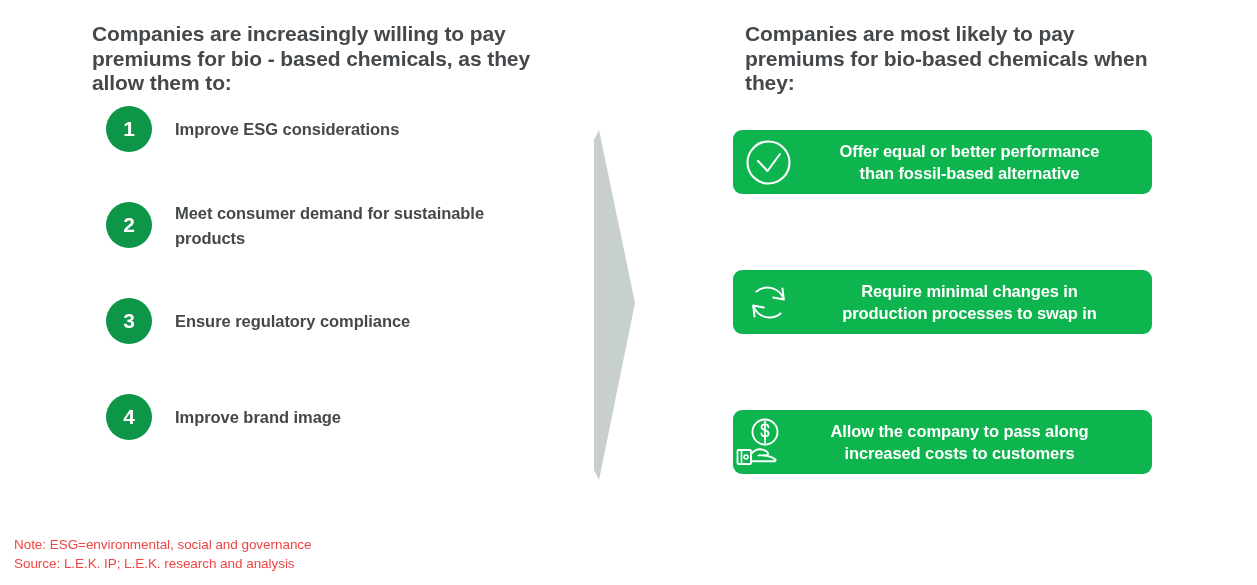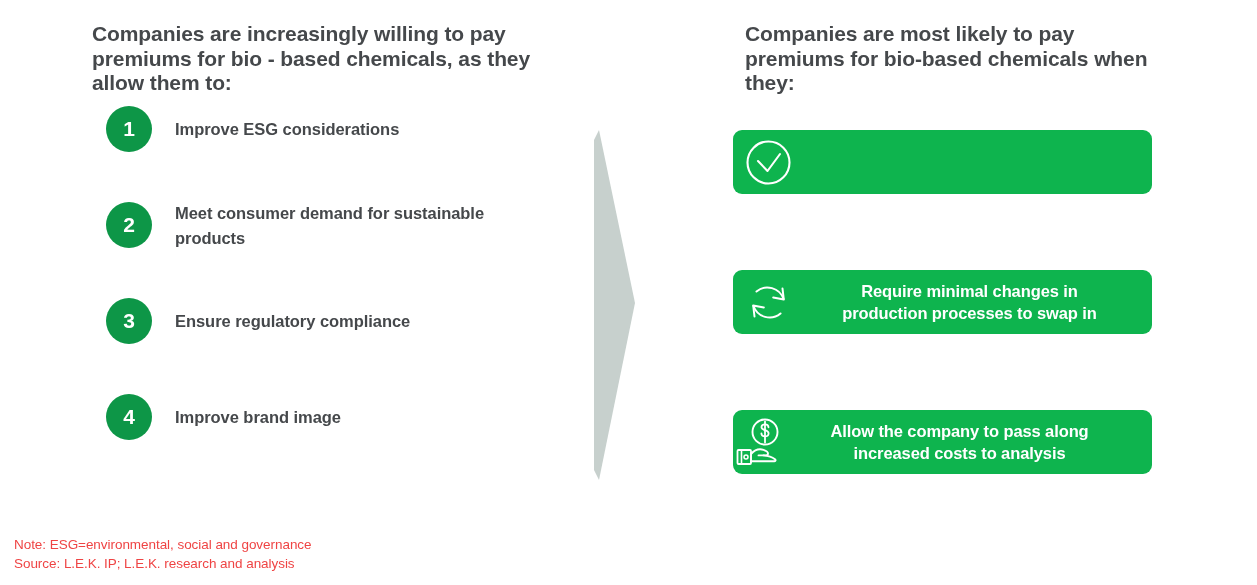--- a/index.html
+++ b/index.html
@@ -184,20 +184,24 @@
 </div>
 
 <div id="green-boxes">
 
   <div class="green-box">
     <div class="box-icon">
       <svg width="47" height="47" viewBox="0 0 47 47" xmlns="http://www.w3.org/2000/svg">
         <circle cx="23.5" cy="23.5" r="21" fill="none" stroke="#ffffff" stroke-width="2.1"></circle>
         <polyline points="13,22 22.5,32 35,15" fill="none" stroke="#ffffff" stroke-width="2.1" stroke-linecap="round" stroke-linejoin="round"></polyline>
       </svg>
+    </div>
+    <div class="box-text">
+      <div>Offer equal or better performance</div>
+      <div>than fossil-based alternative</div>
     </div>
   </div>
 
   <div class="green-box">
     <div class="box-icon">
       <svg width="47" height="47" viewBox="0 0 47 47" xmlns="http://www.w3.org/2000/svg">
         <path d="M38.5 20 A17 17 0 0 0 11.5 12.5" fill="none" stroke="#ffffff" stroke-width="2" stroke-linecap="round"></path>
         <path d="M37.5 9.5 L38.8 20.6 L28.2 18.4" fill="none" stroke="#ffffff" stroke-width="2" stroke-linecap="round" stroke-linejoin="round"></path>
         <path d="M8.5 27 A17 17 0 0 0 35.5 34.5" fill="none" stroke="#ffffff" stroke-width="2" stroke-linecap="round"></path>
         <path d="M9.5 37.5 L8.2 26.4 L18.8 28.6" fill="none" stroke="#ffffff" stroke-width="2" stroke-linecap="round" stroke-linejoin="round"></path>
@@ -221,21 +225,21 @@
                  C33 37.7 32 38.4 30.6 38.4 L23.5 38.4" fill="none" stroke="#ffffff" stroke-width="1.9" stroke-linecap="round" stroke-linejoin="round"></path>
         <path d="M28.5 38.4 C33 38.7 37 39.9 40 42.3 C40.9 43 40.7 44.2 39.5 44.2 L17 44.2" fill="none" stroke="#ffffff" stroke-width="1.9" stroke-linecap="round" stroke-linejoin="round"></path>
         <path d="M16 36 L16 45" fill="none" stroke="#ffffff" stroke-width="1.9" stroke-linecap="round"></path>
         <rect x="2.5" y="33" width="13.5" height="14" rx="1" fill="none" stroke="#ffffff" stroke-width="1.8"></rect>
         <line x1="6.5" y1="33" x2="6.5" y2="47" stroke="#ffffff" stroke-width="1.6"></line>
         <circle cx="11" cy="40" r="2" fill="none" stroke="#ffffff" stroke-width="1.5"></circle>
       </svg>
     </div>
     <div class="box-text nudge-left">
       <div>Allow the company to pass along</div>
-      <div>increased costs to analysis</div>
+      <div>increased costs to customers</div>
     </div>
   </div>
 
 </div>
 
 <div id="footer">
   <div class="footer-line">Note: ESG=environmental, social and governance</div>
   <div class="footer-line">Source: L.E.K. IP; L.E.K. research and analysis</div>
 </div>
 

